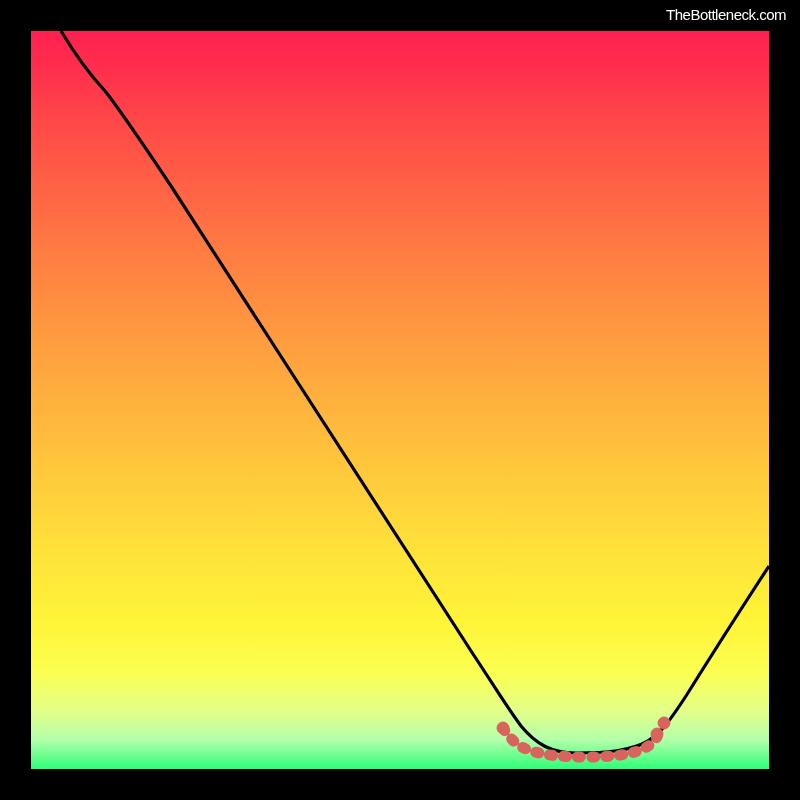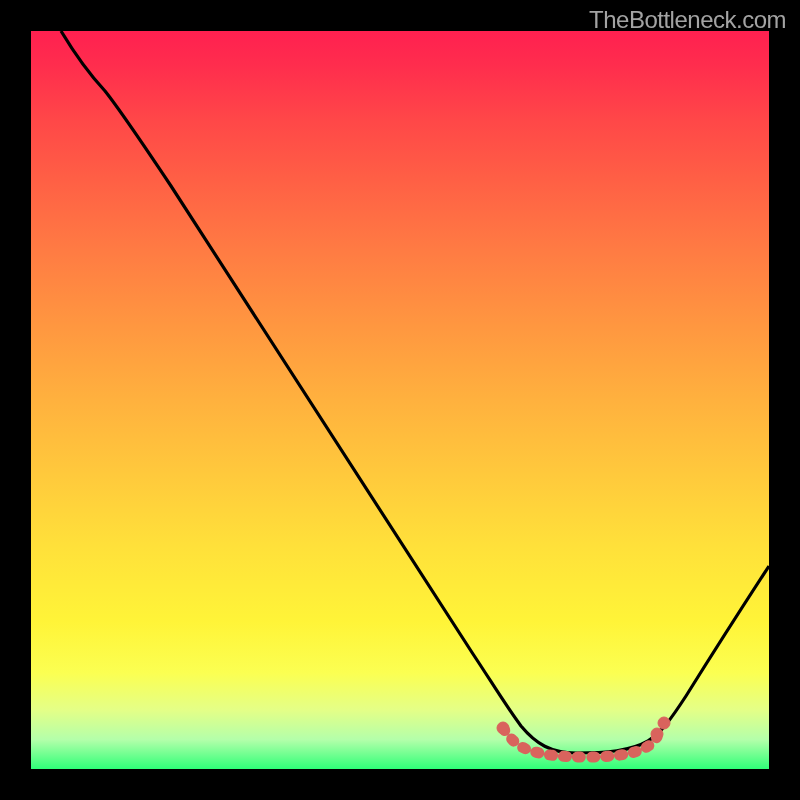--- a/index.html
+++ b/index.html
@@ -7,22 +7,22 @@
     width: 800px;
     height: 800px;
     background: #000;
     position: relative;
     font-family: Arial, sans-serif;
   }
   .watermark {
     position: absolute;
     top: 6px;
     right: 14px;
-    color: #a3a3a3;
-    font-size: 24px;
+    color: #ffffff;
+    font-size: 15px;
     font-weight: 500;
     z-index: 10;
     letter-spacing: -0.5px;
   }
   .plot-area {
     position: absolute;
     top: 31px;
     left: 31px;
     width: 738px;
     height: 738px;

